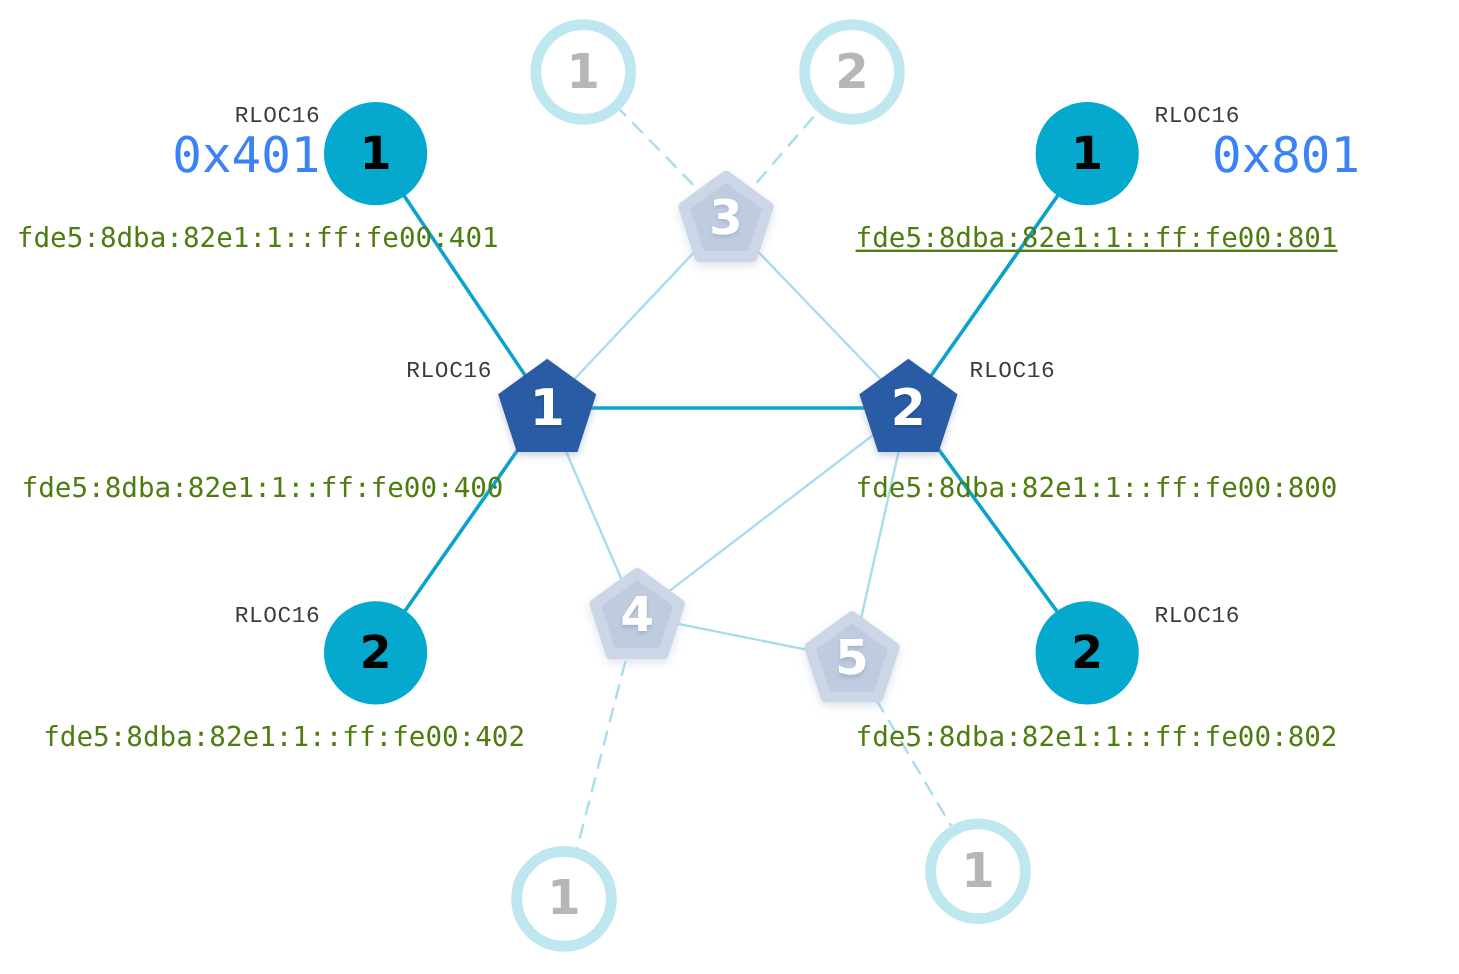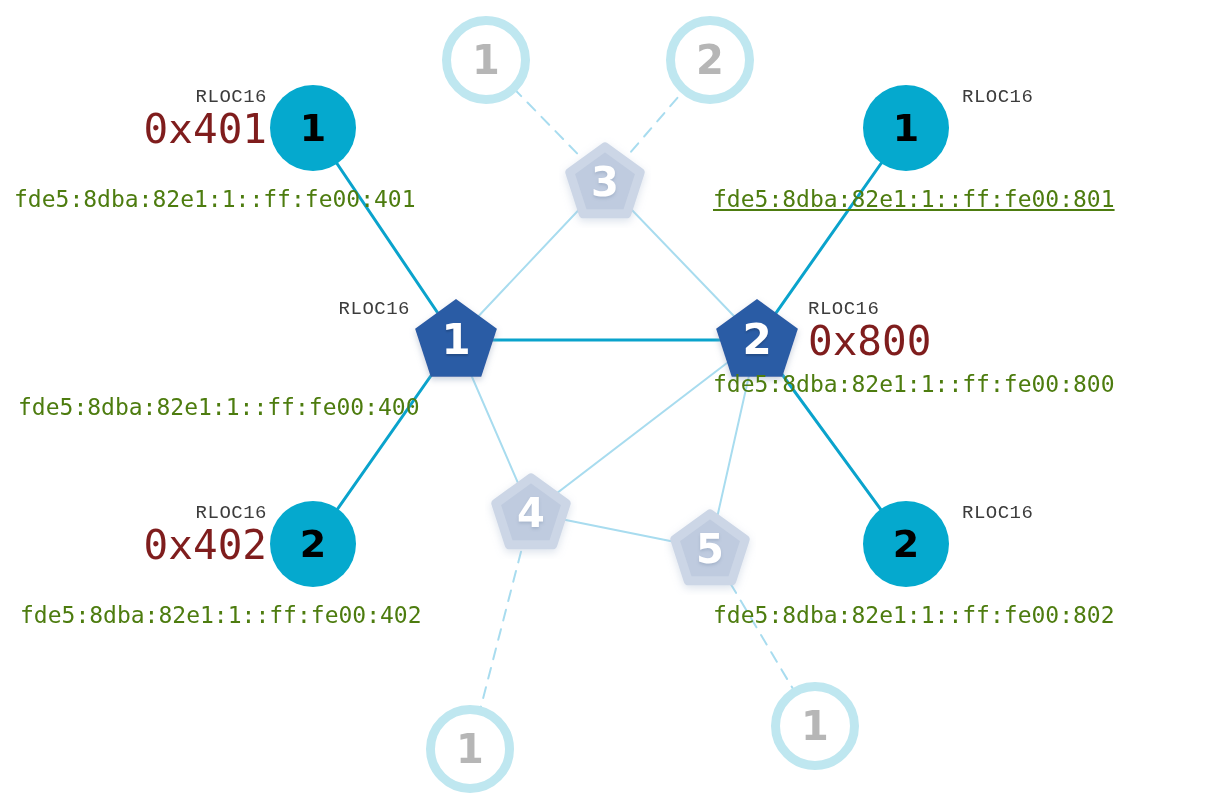--- a/index.html
+++ b/index.html
@@ -25,21 +25,21 @@
         font-weight:bold;line-height:1;}
   .pent-active .num{color:#ffffff;font-size:42px;
         text-shadow:0 2px 2px rgba(0,0,0,0.18);}
   .pent-faded .num{color:#ffffff;font-size:40px;
         text-shadow:0 2px 3px rgba(120,140,170,0.35);}
 
   .lbl{position:absolute;white-space:nowrap;color:#3a3a3a;}
   .lbl .rloc{font-family:Liberation Mono, monospace;font-size:19px;
         letter-spacing:.5px;color:#3c3c3c;display:block;}
   .lbl .hex{font-family:"DejaVu Sans Mono",monospace;font-size:41px;
-        color:#7f1d1d;display:block;line-height:1.05;}
+        color:#3b82f6;display:block;line-height:1.05;margin-left:48px;}
   .lbl.right{text-align:left;}
   .lbl.left{text-align:right;}
   .lbl.left .rloc{text-align:right;}
   .ipv6{position:absolute;white-space:nowrap;
         font-family:"DejaVu Sans Mono",monospace;font-size:23px;color:#4d7c0f;}
 </style>
 </head>
 <body>
 
 <div id="stage">
@@ -127,35 +127,34 @@
         <span class="num">2</span>
       </div>
     </div>
   <div id="labels-layer">
       <div class="lbl left" style="top: 298px; left: 0px; width: 410px;">
         <span class="rloc">RLOC16</span>
       </div>
       <div class="ipv6" style="left: 18px; top: 394px;">fde5:8dba:82e1:1::ff:fe00:400</div>
       <div class="lbl right" style="top: 298px; left: 808px;">
         <span class="rloc">RLOC16</span>
-        <span class="hex">0x800</span>
       </div>
-      <div class="ipv6" style="left: 713px; top: 371px;">fde5:8dba:82e1:1::ff:fe00:800</div>
+      <div class="ipv6" style="left: 713px; top: 394px;">fde5:8dba:82e1:1::ff:fe00:800</div>
       <div class="lbl left" style="top: 86px; left: 0px; width: 267px;">
         <span class="rloc">RLOC16</span>
         <span class="hex">0x401</span>
       </div>
       <div class="ipv6" style="left: 14px; top: 186px;">fde5:8dba:82e1:1::ff:fe00:401</div>
       <div class="lbl right" style="top: 86px; left: 962px;">
         <span class="rloc">RLOC16</span>
+        <span class="hex">0x801</span>
       </div>
       <div class="ipv6" style="left: 713px; top: 186px; text-decoration: underline;">fde5:8dba:82e1:1::ff:fe00:801</div>
       <div class="lbl left" style="top: 502px; left: 0px; width: 267px;">
         <span class="rloc">RLOC16</span>
-        <span class="hex">0x402</span>
       </div>
-      <div class="ipv6" style="left: 20px; top: 602px;">fde5:8dba:82e1:1::ff:fe00:402</div>
+      <div class="ipv6" style="left: 36px; top: 602px;">fde5:8dba:82e1:1::ff:fe00:402</div>
       <div class="lbl right" style="top: 502px; left: 962px;">
         <span class="rloc">RLOC16</span>
       </div>
       <div class="ipv6" style="left: 713px; top: 602px;">fde5:8dba:82e1:1::ff:fe00:802</div>
     </div>
 </div>
 
 </body></html>

